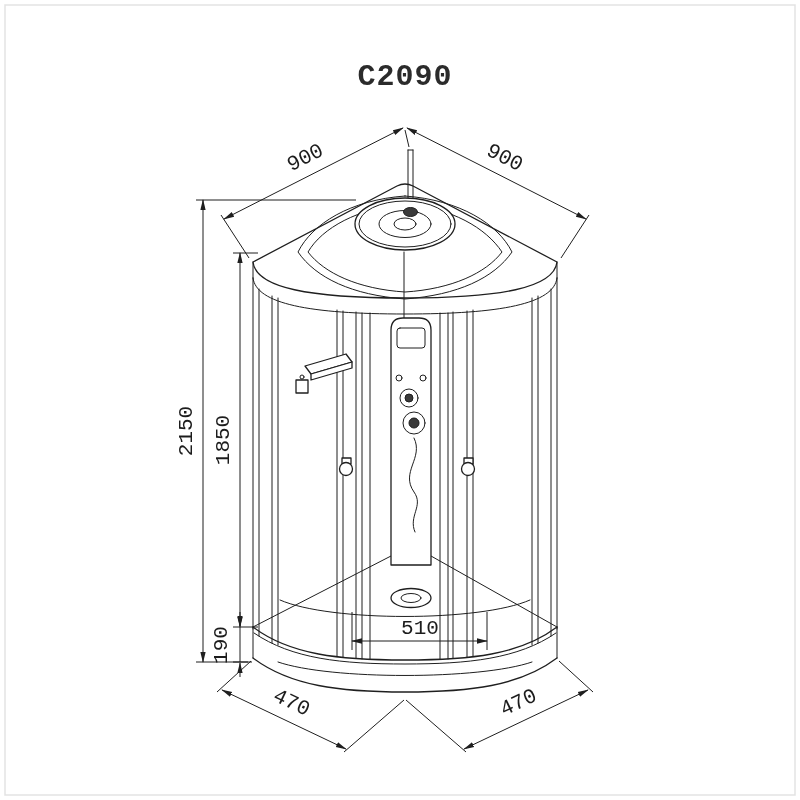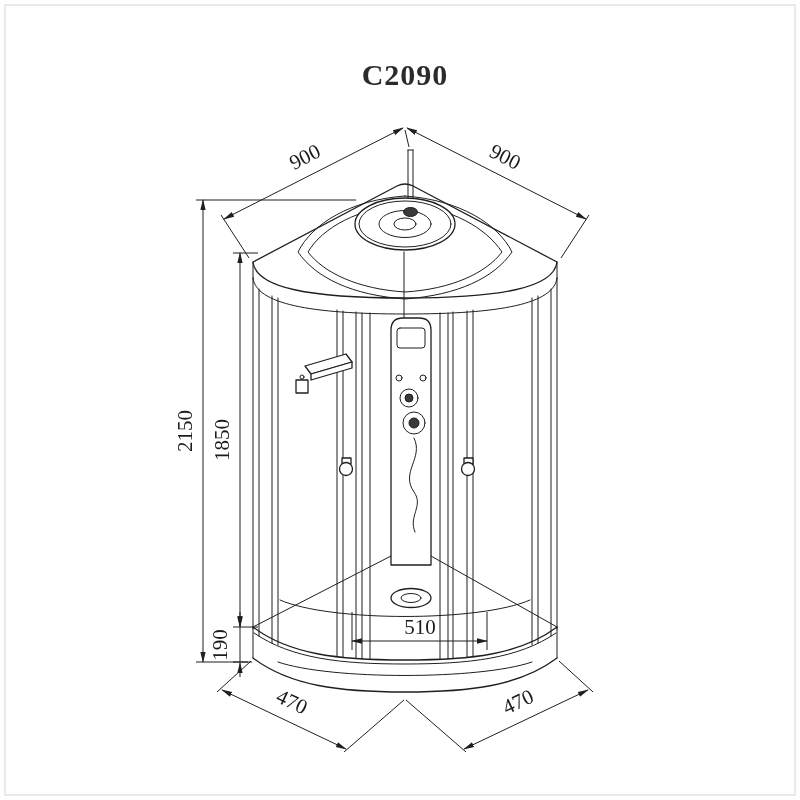--- a/index.html
+++ b/index.html
@@ -1,18 +1,18 @@
 <!DOCTYPE html>
 <html><head>
 <meta charset="utf-8">
 <style>
   html,body{margin:0;padding:0;background:#ffffff;}
   .page{
     width:800px;height:800px;position:relative;background:#ffffff;
-    font-family:Liberation Serif, serif;
+    font-family:Liberation Mono, monospace;
   }
   svg{display:block;}
   .stroke{stroke:#1f1f1f;fill:none;stroke-width:1.3;stroke-linecap:round;stroke-linejoin:round;}
   .thin{stroke:#1f1f1f;fill:none;stroke-width:1;stroke-linecap:round;}
   .whitefill{fill:#ffffff;stroke:#1f1f1f;stroke-width:1.3;stroke-linejoin:round;}
   .dimline{stroke:#1f1f1f;fill:none;stroke-width:1;}
   .dimtext{font-size:21px;fill:#1c1c1c;}
   .titletext{font-size:30px;font-weight:bold;fill:#2b2b2b;letter-spacing:1px;}
   .dark{fill:#3a3a3a;stroke:#1f1f1f;stroke-width:1;}
   .border{fill:none;stroke:#e3e3e3;stroke-width:1.5;}

